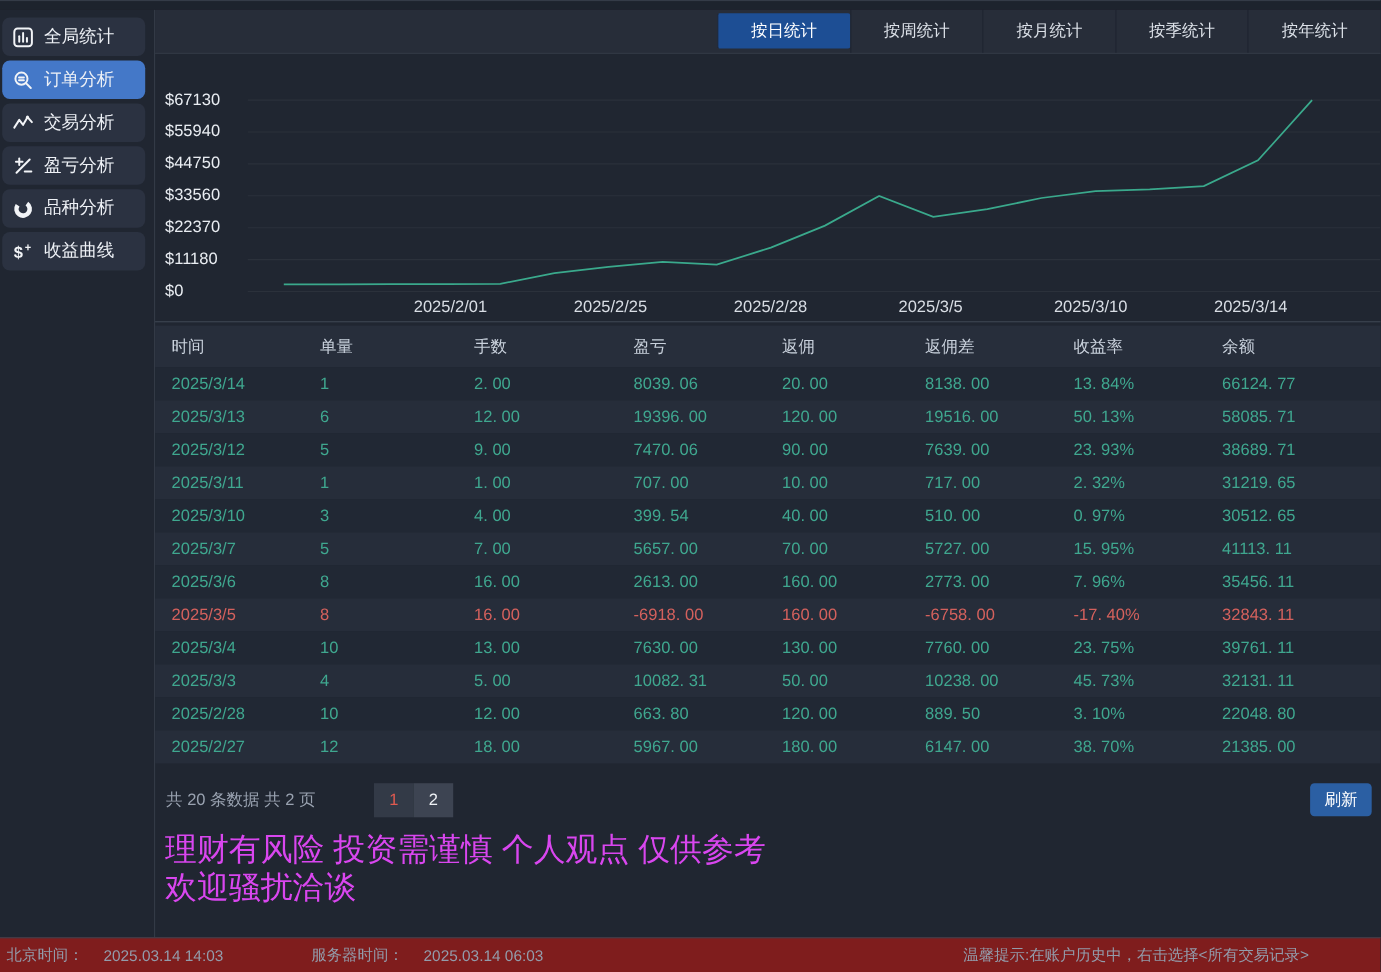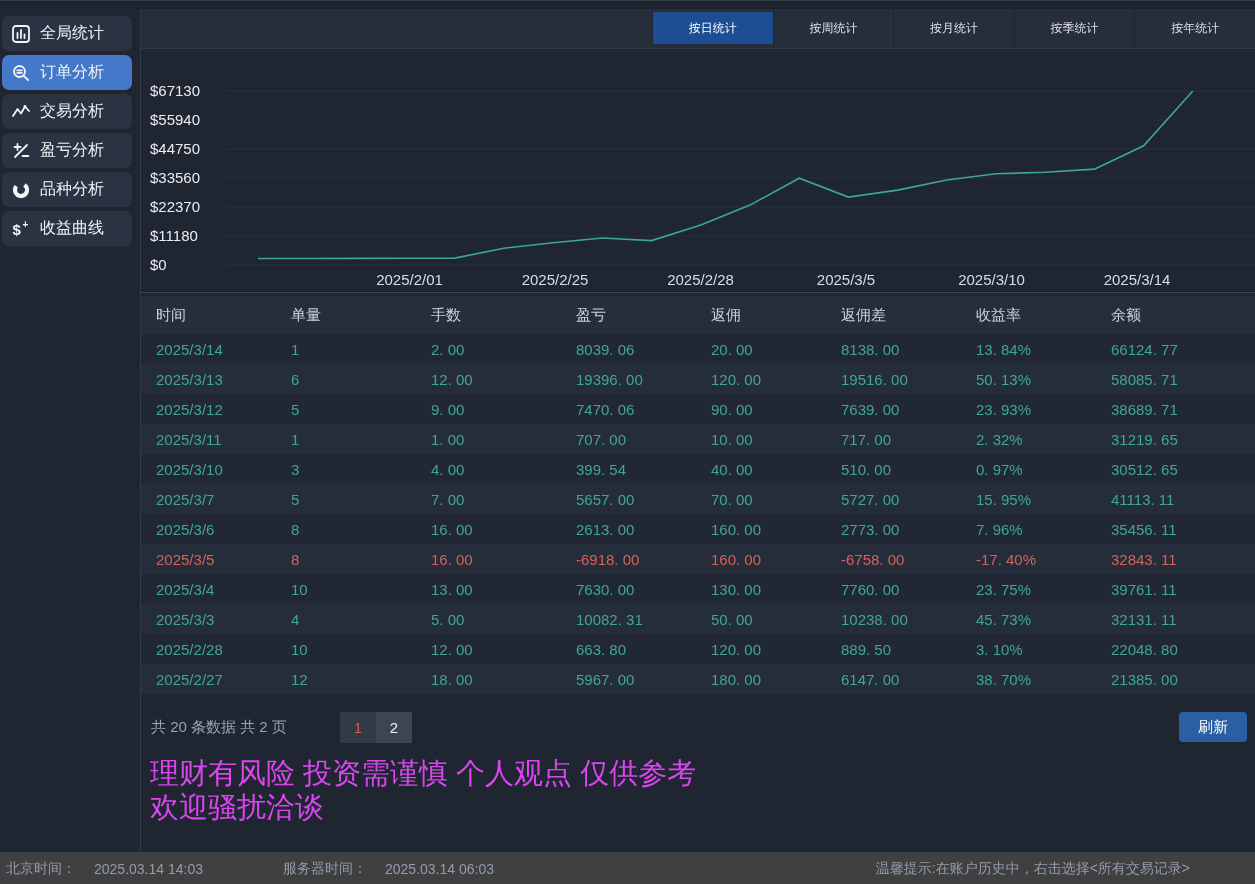--- a/index.html
+++ b/index.html
@@ -16,21 +16,21 @@
               font-size:16px; cursor:pointer; }
   .side-btn.active { background:#4478c8; }
   .side-btn .icn { width:20px; height:20px; display:inline-flex; }
   .side-btn svg { width:20px; height:20px; }
   .v-divider { position:absolute; left:140px; top:9px; width:1px; height:843px; background:#333a46; }
 
   
   .header-band { position:absolute; left:141px; top:9px; width:1114px; height:40px;
                  background:#272d39; border-bottom:1px solid #323945; }
   .tabs { position:absolute; left:511px; top:0; right:0; bottom:0; display:flex; }
-  .tab { flex:1; display:flex; align-items:center; justify-content:center; font-size:12px;
+  .tab { flex:1; display:flex; align-items:center; justify-content:center; font-size:15px;
          color:#dce1e8; border-left:1px solid #1e2430; cursor:pointer; }
   .tab.active { background:#1d4e94; color:#ffffff; margin:3px 0 4px 0; border-radius:2px; }
 
   
   .chart-area { position:absolute; left:141px; top:48px; width:1114px; height:248px; }
   .ylabel { position:absolute; left:9px; height:18px; line-height:18px; color:#e9edf2; font-size:15px; }
   .xlabel { position:absolute; top:222px; height:20px; line-height:20px; color:#d8dde4; font-size:15px;
             transform:translateX(-50%); white-space:nowrap; }
   .axis-bottom { position:absolute; left:0; top:244px; width:1114px; height:1px; background:#3e4653; }
   #plot { position:absolute; left:84px; top:20px; }
@@ -45,30 +45,30 @@
   .trow.loss { color:#d4615d; }
   .cell { padding-left:15px; white-space:nowrap; overflow:hidden; }
 
   
   .pager { position:absolute; left:141px; top:712px; width:1114px; height:32px; }
   .summary { position:absolute; left:10px; top:6px; color:#99a2b0; font-size:15px; }
   .pages { position:absolute; left:199px; top:0; display:flex; }
   .page-btn { width:36px; height:31px; display:flex; align-items:center; justify-content:center;
               background:#3d4452; color:#eef1f5; font-size:15px; cursor:pointer; }
   .page-btn.current { background:#333a47; color:#e05a50; }
-  .refresh { position:absolute; right:8px; top:0; width:68px; height:30px; background:#2b5fa3;
+  .refresh { position:absolute; right:8px; top:0; width:56px; height:30px; background:#2b5fa3;
              border-radius:4px; color:#ffffff; font-size:15px; display:flex; align-items:center;
              justify-content:center; cursor:pointer; border:none; }
 
   
   .disclaimer { position:absolute; left:150px; top:756px; color:#d946ef; font-size:29px;
                 line-height:34px; font-weight:500; }
 
   
-  .statusbar { position:absolute; left:0; top:852px; width:1255px; height:32px; background:#404040;
+  .statusbar { position:absolute; left:0; top:852px; width:1255px; height:32px; background:#7f1d1d;
                border-top:1px solid #3a414e; color:#939cab; font-size:14px; display:flex;
                align-items:center; }
   .statusbar .lbl { margin-left:6px; }
   .statusbar .val { margin-left:18px; }
   .statusbar .lbl2 { margin-left:80px; }
   .statusbar .tip { margin-left:auto; padding-right:65px; }
 </style>
 </head>
 <body>
 

